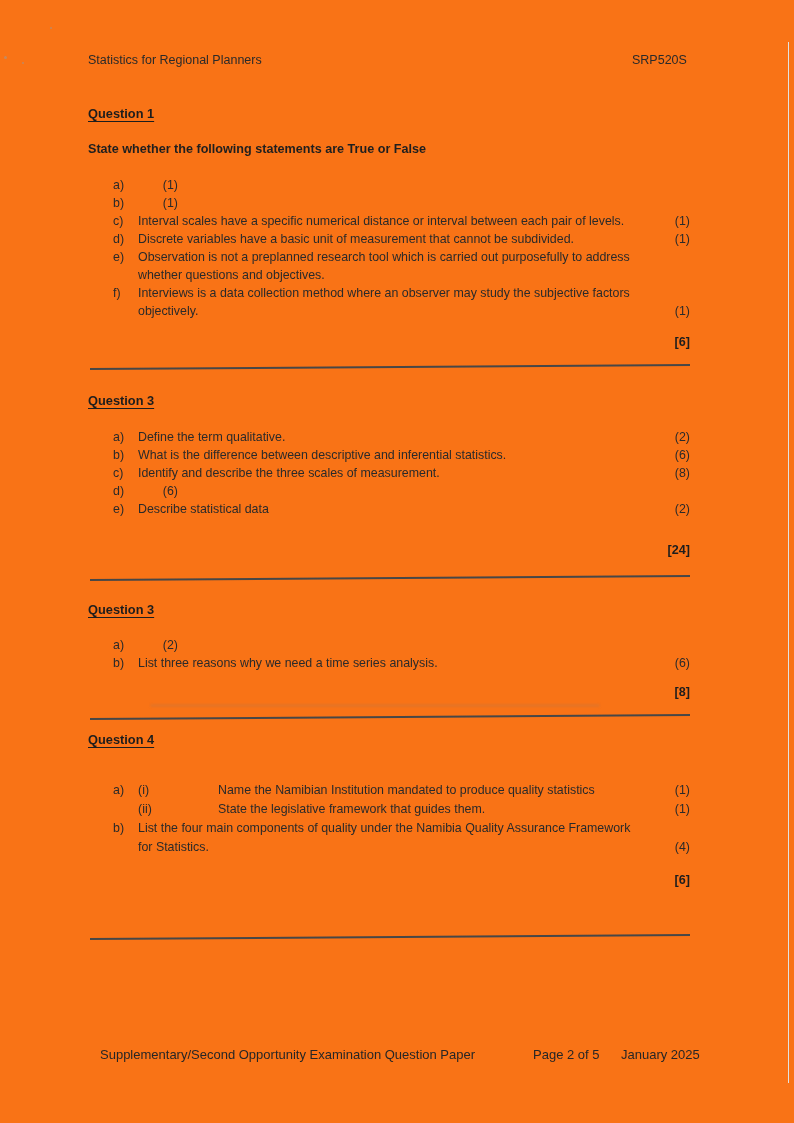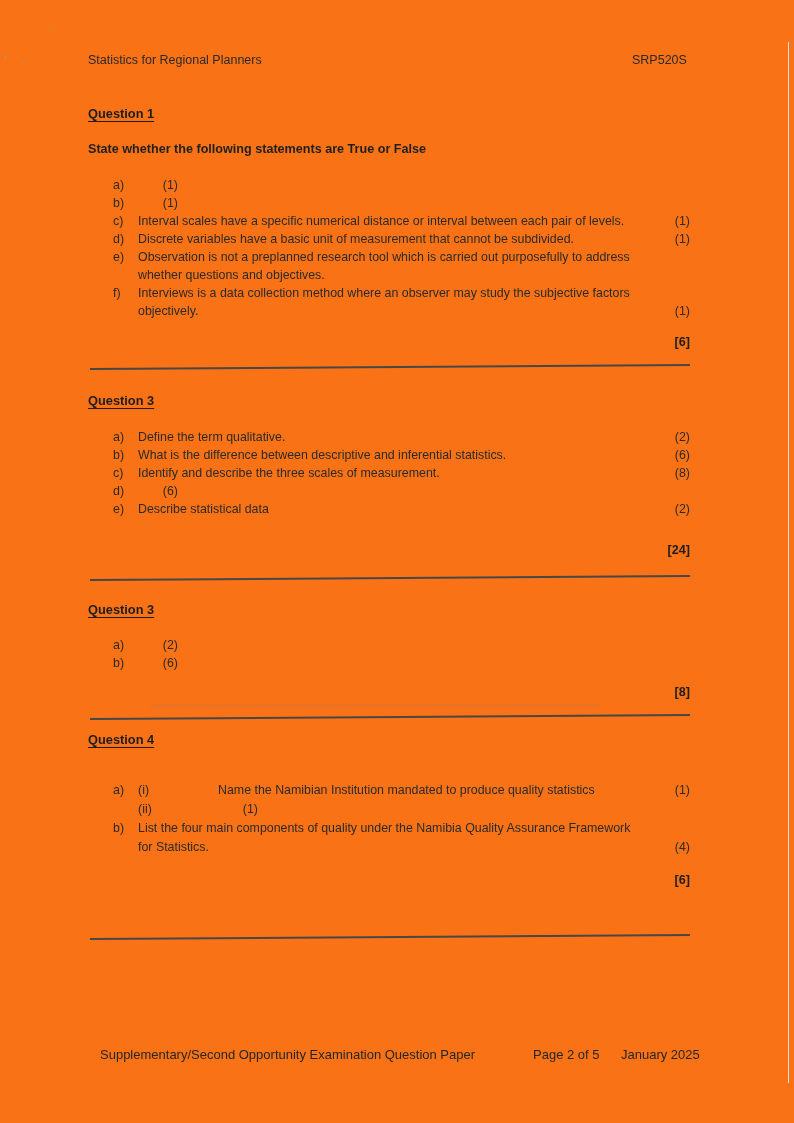--- a/index.html
+++ b/index.html
@@ -172,20 +172,23 @@
 
   <section class="question q3">
     <span class="q-heading">Question 3</span>
     <div class="q-items">
       <div class="q-row">
         <span class="q-label">a)</span>
         <span class="q-marks">(2)</span>
       </div>
       <div class="q-row">
         <span class="q-label">b)</span>
+        <div class="q-lines">
+            <div class="q-line">List three reasons why we need a time series analysis.</div>
+          </div>
         <span class="q-marks">(6)</span>
       </div>
     </div>
     <div class="q-total">[8]</div>
   </section>
   <div class="rule rule3"></div>
 
   <section class="question q4">
     <span class="q-heading">Question 4</span>
     <div class="q-items">
@@ -193,20 +196,23 @@
         <span class="q-label">a)</span>
         <span class="q-sublabel">(i)</span>
         <div class="q-lines">
             <div class="q-line">Name the Namibian Institution mandated to produce quality statistics</div>
           </div>
         <span class="q-marks">(1)</span>
       </div>
       <div class="q-row">
         <span class="q-label"></span>
         <span class="q-sublabel">(ii)</span>
+        <div class="q-lines">
+            <div class="q-line">State the legislative framework that guides them.</div>
+          </div>
         <span class="q-marks">(1)</span>
       </div>
       <div class="q-row">
         <span class="q-label">b)</span>
         <div class="q-lines">
           <div class="q-line">List the four main components of quality under the Namibia Quality Assurance Framework</div>
           <div class="q-line">for Statistics.</div>
         </div>
         <span class="q-marks">(4)</span>
       </div>

